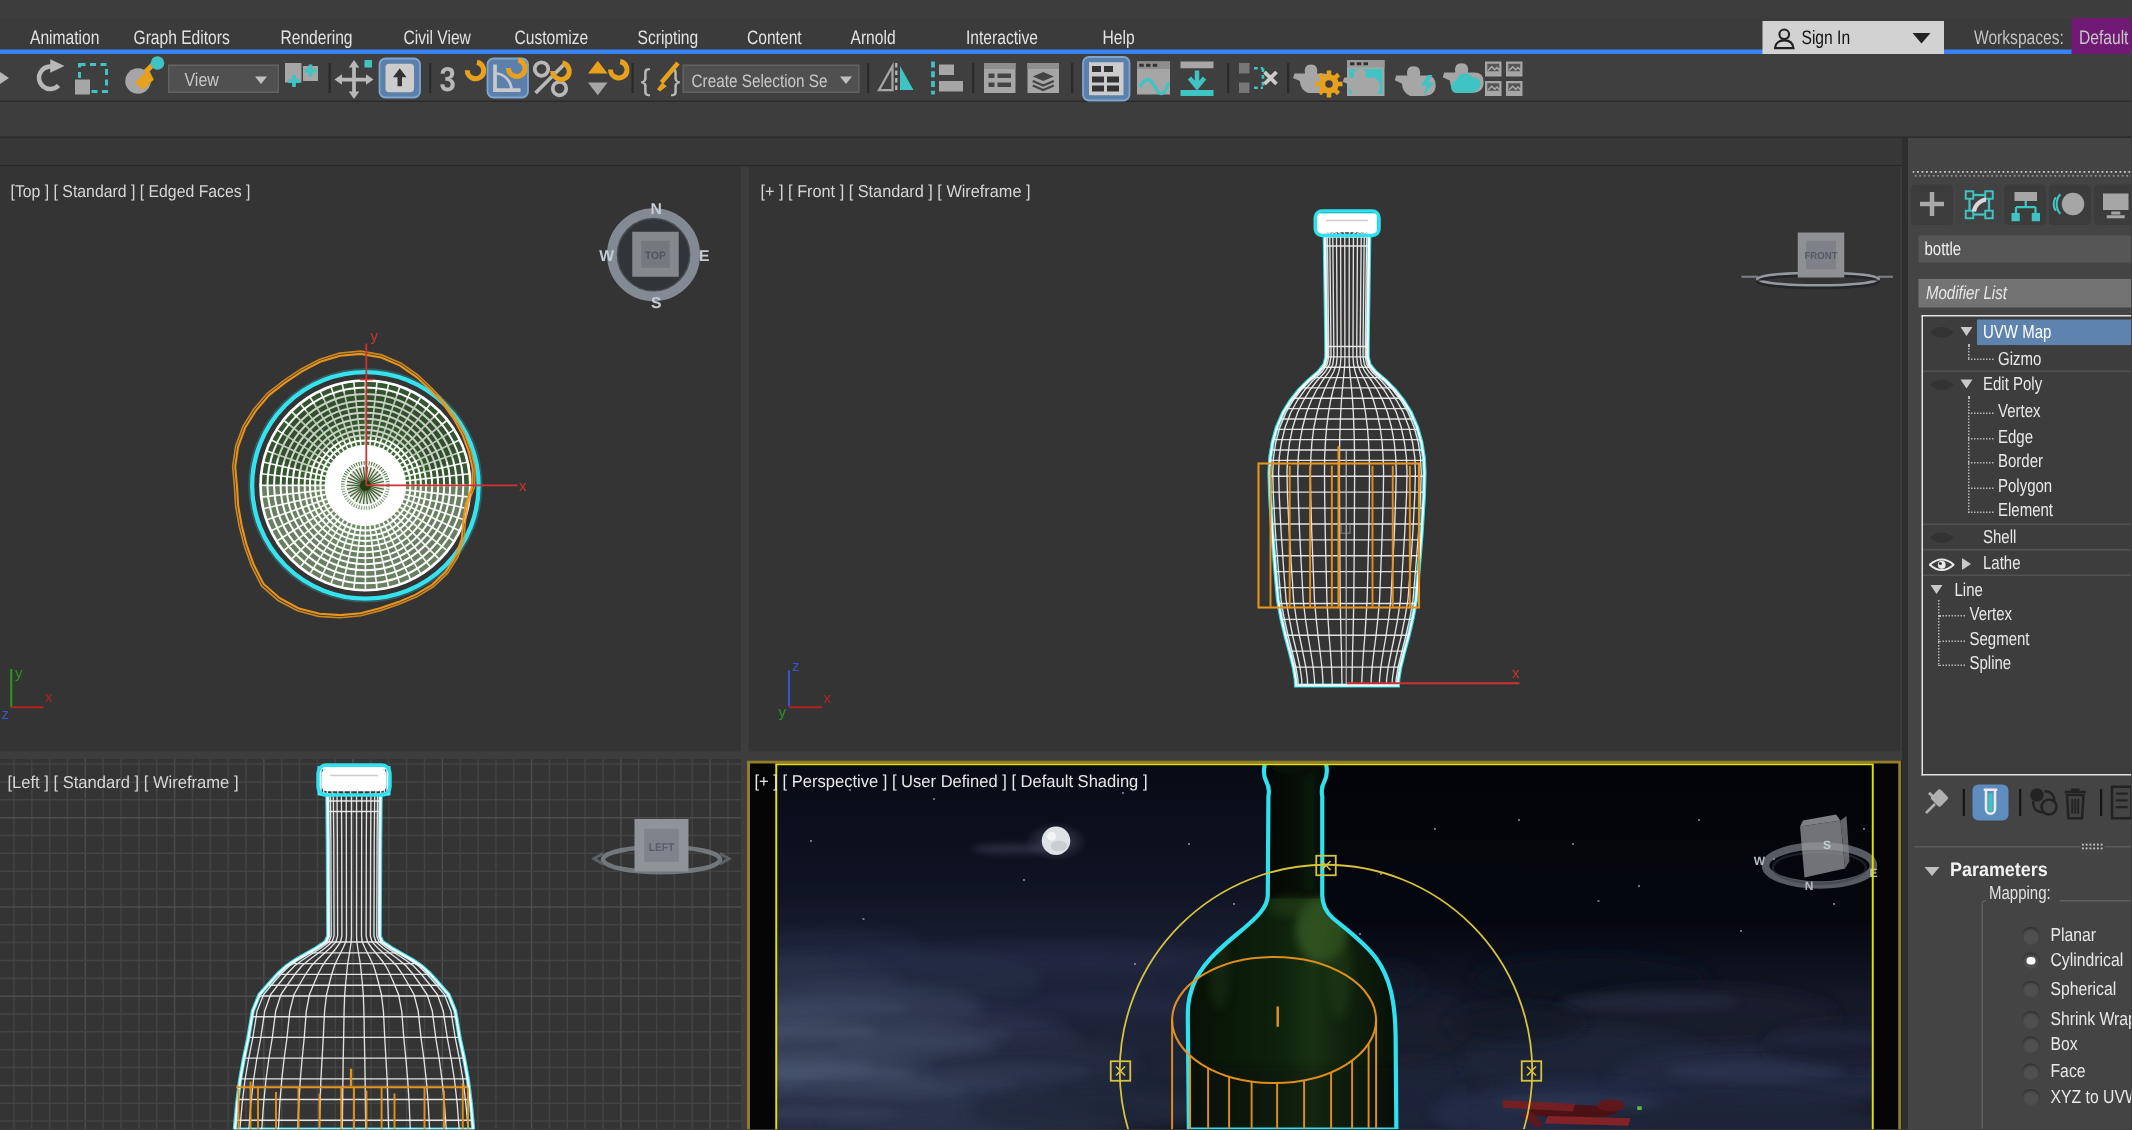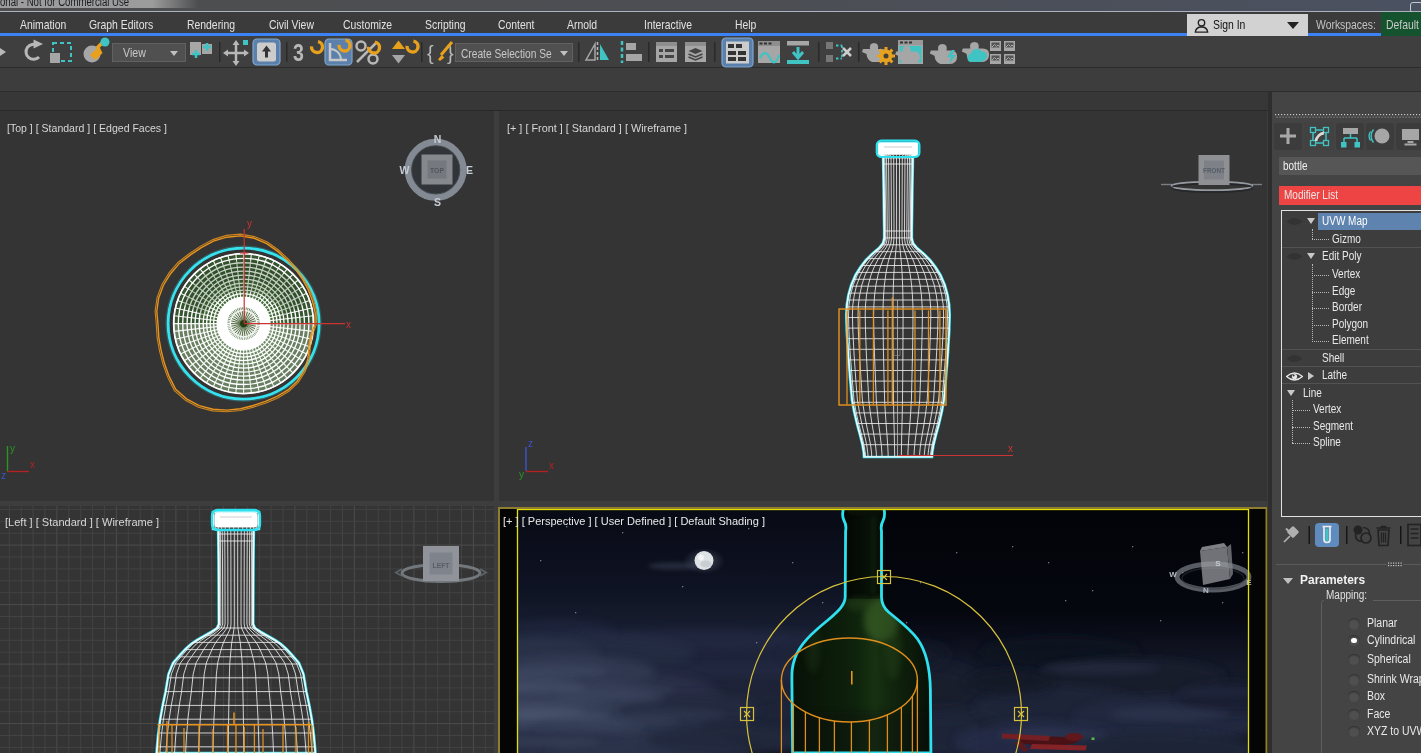--- a/index.html
+++ b/index.html
@@ -1,47 +1,40 @@
 <!DOCTYPE html>
 <html><head><meta charset="utf-8"><style>
 *{margin:0;padding:0;box-sizing:border-box;}
 html,body{width:1421px;height:753px;overflow:hidden;background:#3d3d3d;font-family:"Liberation Sans",sans-serif;}
 .abs{position:absolute;}
 #root{position:relative;width:1421px;height:753px;}
 </style></head><body>
 <div id="root">
 
-<div class="abs" style="left:0;top:0;width:1421px;height:12px;background:linear-gradient(90deg,#4e4e4e 0%,#4c4e54 55%,#4a5160 100%);overflow:hidden;">
- <div class="abs" style="left:0;top:0;width:152px;height:8px;background:#9c9c9c;"></div>
- <div class="abs" style="left:152px;top:0;width:46px;height:8px;background:linear-gradient(90deg,#9c9c9c,rgba(156,156,156,0));"></div>
- <div class="abs" style="left:0;top:-5.5px;width:400px;font-size:12px;color:#181b1f;transform:scaleX(0.8);transform-origin:0 0;white-space:nowrap;">onal - Not for Commercial Use</div>
- <div class="abs" style="left:0;top:11px;width:1421px;height:1px;background:#aab2c0;"></div>
- <div class="abs" style="left:1410px;top:2px;width:13px;height:11px;border:1.5px solid #c2cad4;border-radius:3px;"></div>
-</div>
     <div class="abs" style="left:0;top:12px;width:1421px;height:24px;background:#3b3b3b;border-bottom:3px solid #3b82f6;">
       <div class="abs" style="left:20px;top:4.5px;font-size:13px;color:#e2e2e2;font-weight:normal;transform:scaleX(0.8);transform-origin:0 0;white-space:nowrap;">Animation</div>
       <div class="abs" style="left:89px;top:4.5px;font-size:13px;color:#e2e2e2;font-weight:normal;transform:scaleX(0.8);transform-origin:0 0;white-space:nowrap;">Graph Editors</div>
       <div class="abs" style="left:187px;top:4.5px;font-size:13px;color:#e2e2e2;font-weight:normal;transform:scaleX(0.8);transform-origin:0 0;white-space:nowrap;">Rendering</div>
       <div class="abs" style="left:269px;top:4.5px;font-size:13px;color:#e2e2e2;font-weight:normal;transform:scaleX(0.8);transform-origin:0 0;white-space:nowrap;">Civil View</div>
       <div class="abs" style="left:343px;top:4.5px;font-size:13px;color:#e2e2e2;font-weight:normal;transform:scaleX(0.8);transform-origin:0 0;white-space:nowrap;">Customize</div>
       <div class="abs" style="left:425px;top:4.5px;font-size:13px;color:#e2e2e2;font-weight:normal;transform:scaleX(0.8);transform-origin:0 0;white-space:nowrap;">Scripting</div>
       <div class="abs" style="left:498px;top:4.5px;font-size:13px;color:#e2e2e2;font-weight:normal;transform:scaleX(0.8);transform-origin:0 0;white-space:nowrap;">Content</div>
       <div class="abs" style="left:567px;top:4.5px;font-size:13px;color:#e2e2e2;font-weight:normal;transform:scaleX(0.8);transform-origin:0 0;white-space:nowrap;">Arnold</div>
       <div class="abs" style="left:644px;top:4.5px;font-size:13px;color:#e2e2e2;font-weight:normal;transform:scaleX(0.8);transform-origin:0 0;white-space:nowrap;">Interactive</div>
       <div class="abs" style="left:735px;top:4.5px;font-size:13px;color:#e2e2e2;font-weight:normal;transform:scaleX(0.8);transform-origin:0 0;white-space:nowrap;">Help</div>
-      <div class="abs" style="left:1175px;top:2px;width:121px;height:22px;background:#d2d2d2;margin-left:12px;">
+      <div class="abs" style="left:1175px;top:2px;width:121px;height:22px;background:#d2d2d2;">
 <svg class="abs" style="left:6px;top:2.5px" width="17" height="17" viewBox="0 0 18 18">
           <circle cx="9" cy="6.2" r="3.4" fill="none" stroke="#222" stroke-width="1.5"></circle>
           <path d="M 2.5 16 Q 3 10.5 9 10.5 Q 15 10.5 15.5 16 Z" fill="none" stroke="#222" stroke-width="1.5"></path>
         </svg>
 <div class="abs" style="left:26px;top:3px;font-size:13px;color:#111;transform:scaleX(0.8);transform-origin:0 0;">Sign In</div>
 <div class="abs" style="left:100px;top:8px;width:0;height:0;border-left:6px solid transparent;border-right:6px solid transparent;border-top:7px solid #222;"></div>
 </div>
       <div class="abs" style="left:1316px;top:4.5px;font-size:13px;color:#c2c2c2;font-weight:normal;transform:scaleX(0.8);transform-origin:0 0;white-space:nowrap;">Workspaces:</div>
-      <div class="abs" style="left:1381px;top:0;width:40px;height:24px;background:#14532d;overflow:hidden;">
+      <div class="abs" style="left:1381px;top:0;width:40px;height:24px;background:#701a75;overflow:hidden;">
         <div class="abs" style="left:5px;top:4.5px;font-size:13px;color:#c8c8c8;font-weight:normal;transform:scaleX(0.8);transform-origin:0 0;white-space:nowrap;">Default</div>
       </div>
     </div>
     <div class="abs" style="left:0;top:36px;width:1421px;height:32px;background:#3f3f3f;border-bottom:1px solid #2b2b2b;">
       <svg class="abs" style="left:0;top:0;" width="1040" height="32" viewBox="0 0 1040 32">
         <path d="M -3 10 L 6 16 L -3 22 Z" fill="#b8b8b8"></path>
         <path d="M 37.5 9.5 A 7.5 7.5 0 1 0 39 21" fill="none" stroke="#b8b8b8" stroke-width="3"></path>
         <path d="M 33.5 3.5 L 43 8 L 33.5 12.5 Z" fill="#b8b8b8"></path>
         <rect x="53" y="7" width="18" height="18" fill="none" stroke="#3fc3c3" stroke-width="2" stroke-dasharray="4 3"></rect>
         <rect x="50" y="17" width="10" height="10" fill="#a6a6a6"></rect>
@@ -833,21 +826,21 @@
         <rect x="82.5" y="20" width="5.5" height="5.5" fill="#3fc3c3"></rect>
         <circle cx="110" cy="14" r="7.5" fill="#a6a6a6"></circle>
         <path d="M 101.5 7.5 a 10 10 0 0 0 0 13 M 98.5 9.5 a 8.5 8.5 0 0 0 0 9" stroke="#3fc3c3" stroke-width="1.4" fill="none"></path>
         <rect x="130" y="7" width="17" height="11" fill="#a6a6a6"></rect>
         <rect x="135.5" y="19" width="6" height="2" fill="#a6a6a6"></rect>
         <rect x="132.5" y="21.5" width="12" height="2" fill="#a6a6a6"></rect>
       </svg>
       <div class="abs" style="left:7px;top:65px;width:142px;height:18px;background:#565656;">
         <div class="abs" style="left:4px;top:1.5px;font-size:12.5px;color:#f0f0f0;font-weight:normal;transform:scaleX(0.8);transform-origin:0 0;white-space:nowrap;">bottle</div>
       </div>
-      <div class="abs" style="left:7px;top:94px;width:142px;height:19px;background:#ef4444;">
+      <div class="abs" style="left:7px;top:94px;width:142px;height:19px;background:#737373;font-style:italic;">
         <div class="abs" style="left:4.5px;top:2px;font-size:12.5px;color:#e8e8e8;font-weight:normal;transform:scaleX(0.8);transform-origin:0 0;white-space:nowrap;">Modifier List</div>
       </div>
       <div class="abs" style="left:9px;top:118px;width:140px;height:307px;background:#3d3d3d;border:1px solid #e2e2e2;border-right:none;">
         <div class="abs" style="left:36px;top:2px;width:104px;height:16.5px;background:#5d83ae;"></div>
         <svg class="abs" style="left:4px;top:5px" width="17" height="11" viewBox="0 0 17 11">
           <path d="M 0.5 5.5 Q 8.5 -1.5 16.5 5.5 Q 8.5 12.5 0.5 5.5 Z" fill="#333333"></path>
         </svg>
         <div class="abs" style="left:25px;top:7px;width:0;height:0;border-left:4.5px solid transparent;border-right:4.5px solid transparent;border-top:6px solid #c8c8c8;"></div>
         <div class="abs" style="left:40px;top:2.5px;font-size:12.5px;color:#ffffff;font-weight:normal;transform:scaleX(0.8);transform-origin:0 0;white-space:nowrap;">UVW Map</div>
         <div class="abs" style="left:29.5px;top:18px;width:1px;height:10px;border-left:1px dotted #b8b8b8;"></div>

